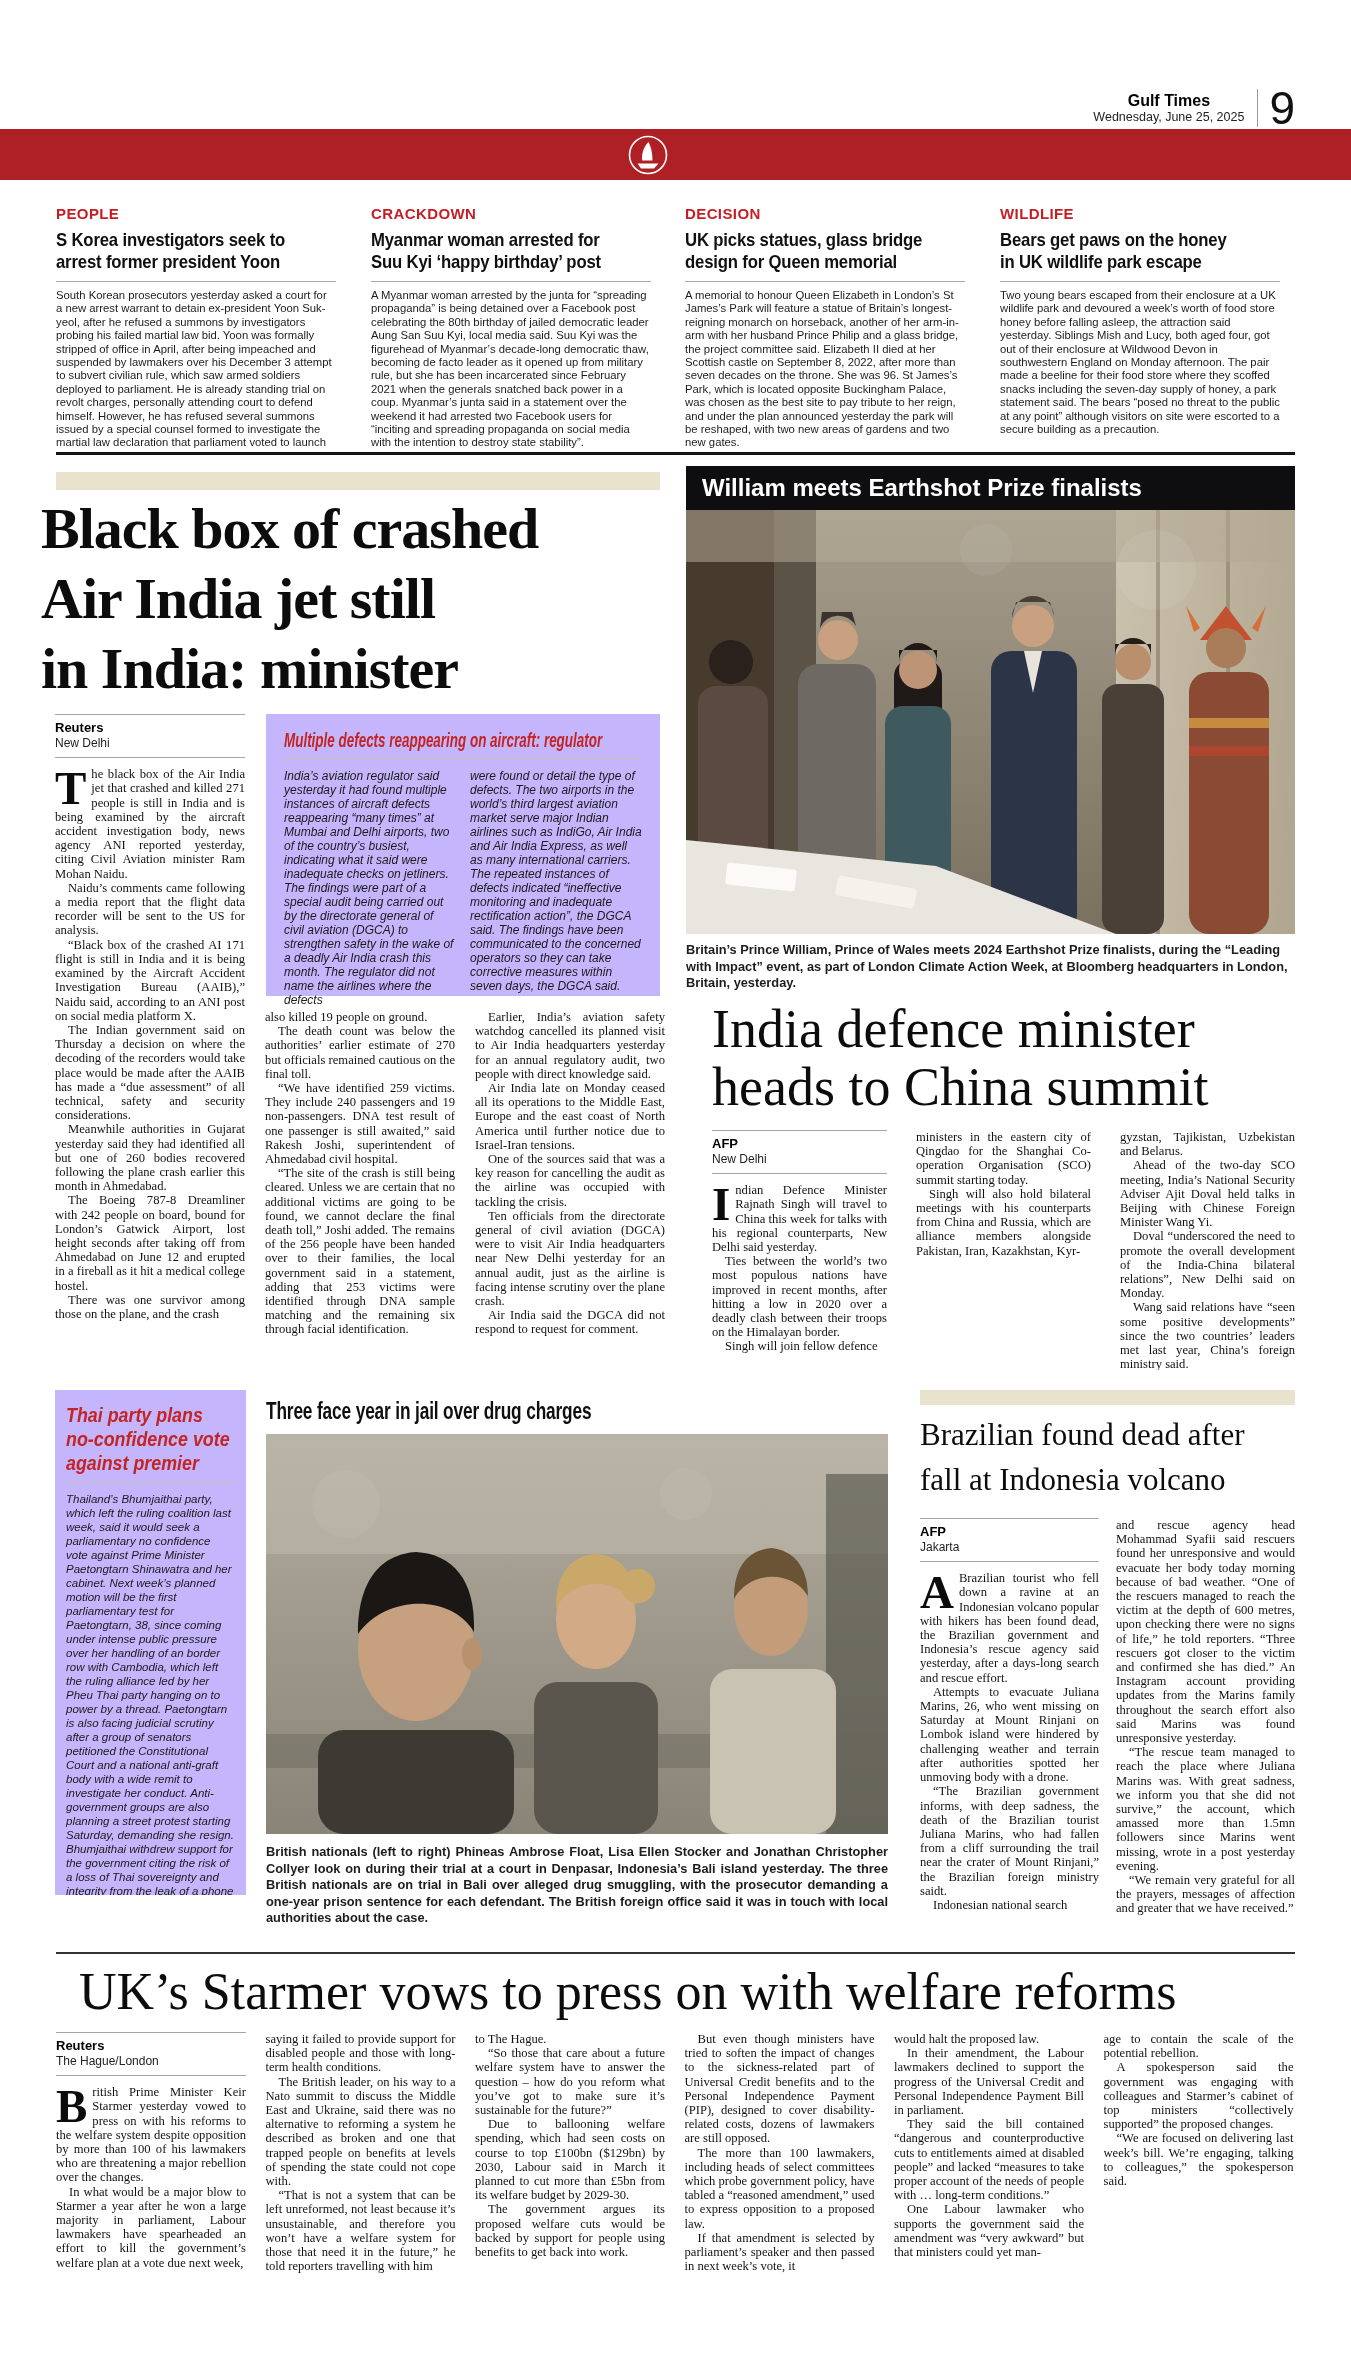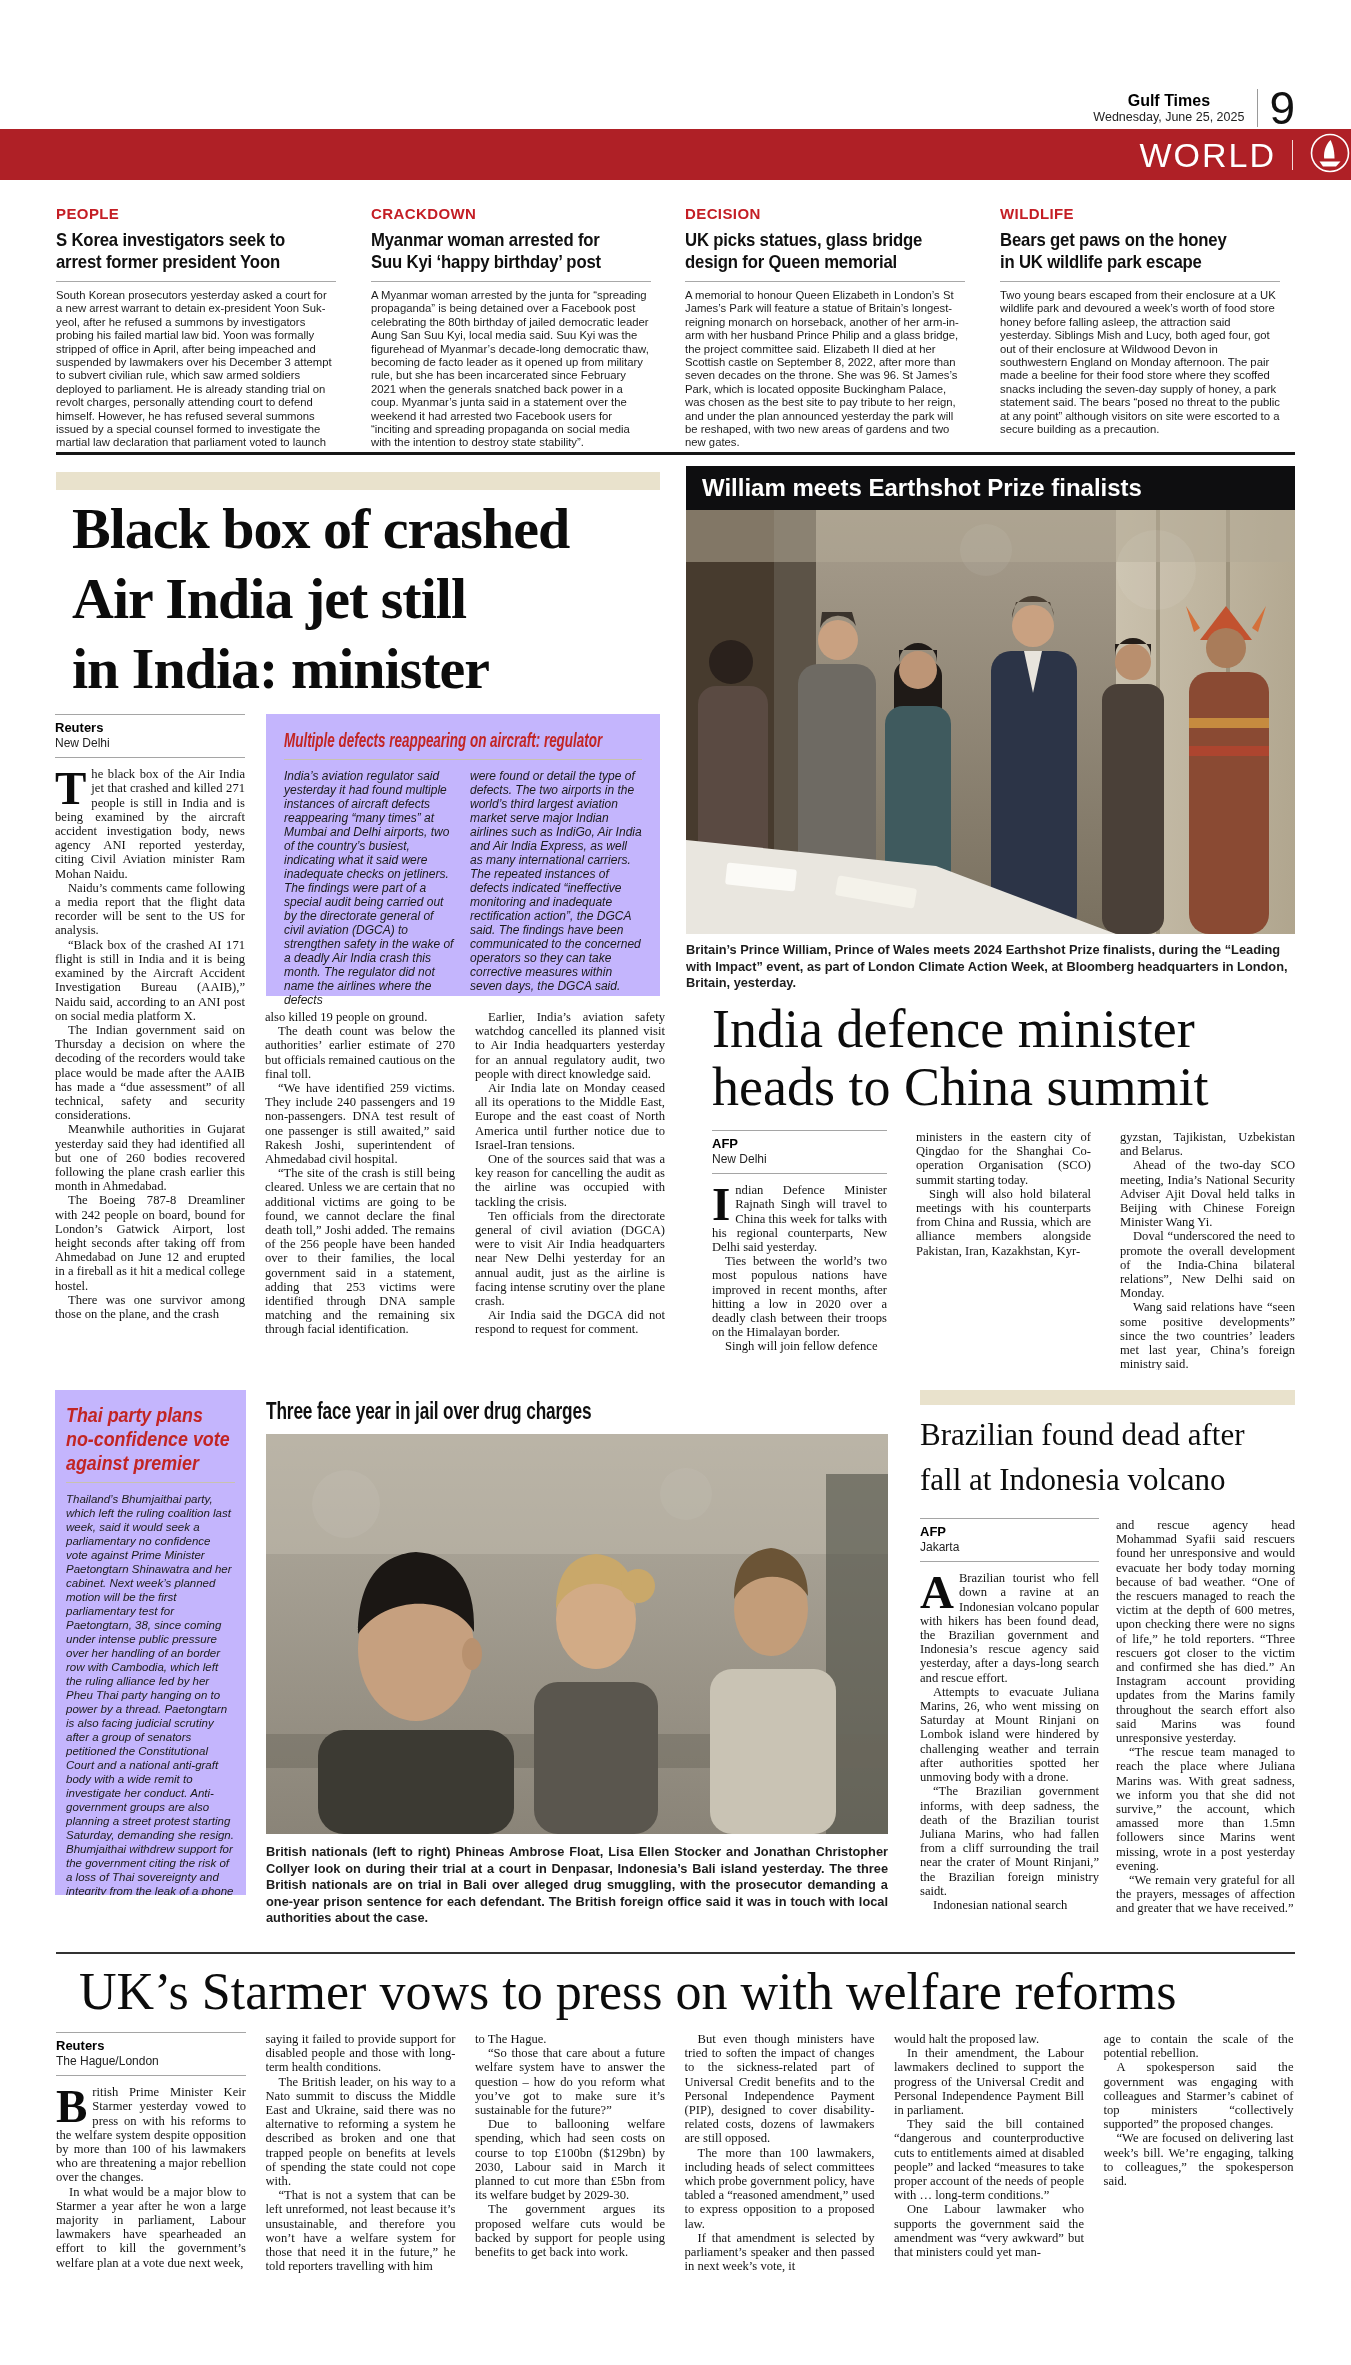--- a/index.html
+++ b/index.html
@@ -10,21 +10,21 @@
   
   .masthead{display:flex;align-items:center;justify-content:flex-end;}
   .mh-text{text-align:center;line-height:1.15;}
   .mh-paper{font-weight:700;font-size:16px;color:#000;}
   .mh-date{font-size:12.5px;color:#222;}
   .mh-div{width:1px;height:38px;background:#9a9a9a;margin:0 11px 0 13px;}
   .mh-num{font-size:46px;font-weight:400;color:#111;line-height:1;}
 
   
   .banner{background:#af2026;display:flex;align-items:center;justify-content:flex-end;
-          box-sizing:border-box;}
+          padding-right:56px;box-sizing:border-box;flex-direction:column;}
   .banner-word{color:#fff;font-size:34px;font-weight:400;letter-spacing:2px;line-height:1;}
   .banner-pipe{width:1px;height:30px;background:#f3d9d9;margin:0 16px;}
 
   
   .kicker{color:#c41e25;font-weight:700;font-size:15px;letter-spacing:.4px;}
   .brief-hl{font-weight:700;font-size:19px;line-height:22px;color:#101010;white-space:pre-line;
             transform:scaleX(.88);transform-origin:0 0;width:318px;margin-top:7px;letter-spacing:-.2px;}
   .brief-rule{border-top:1px solid #a8a8a8;margin:8px 0 7px 0;}
   .brief-body{font-size:11.3px;line-height:13.4px;color:#1c1c1c;text-align:left;overflow:hidden;height:162px;}
 
@@ -124,21 +124,21 @@
     <div class="kicker">WILDLIFE</div>
     <div class="brief-hl">Bears get paws on the honey
 in UK wildlife park escape</div>
     <div class="brief-rule"></div>
     <div class="brief-body">Two young bears escaped from their enclosure at a UK wildlife park and devoured a week’s worth of food store honey before falling asleep, the attraction said yesterday. Siblings Mish and Lucy, both aged four, got out of their enclosure at Wildwood Devon in southwestern England on Monday afternoon. The pair made a beeline for their food store where they scoffed snacks including the seven-day supply of honey, a park statement said. The bears “posed no threat to the public at any point” although visitors on site were escorted to a secure building as a precaution.</div>
   </div>
 
   <div class="abs hrule" style="left:56px;top:452px;width:1239px;height:3px;"></div>
   <div class="abs band" style="left:56px;top:472px;width:604px;height:18px;"></div>
 
-  <div class="abs serif-hl hl-main" style="left:72px;top:494px;width:625px;">Black box of crashed
+  <div class="abs serif-hl hl-main" style="left:41px;top:494px;width:625px;">Black box of crashed
 Air India jet still
 in India: minister</div>
 
   <div class="abs" style="left:55px;top:714px;width:190px;height:654px;overflow:hidden;">
     <div class="byline">
       <div class="src">Reuters</div>
       <div class="loc">New Delhi</div>
     </div>
     <div class="colbody">
       <p class="lead"><span class="dropcap">T</span><span>he black box of the Air India jet that crashed and killed 271 people is still in India and is being examined by the aircraft accident investigation body, news agency ANI reported yesterday, citing Civil Aviation minister Ram Mohan Naidu.</span></p>

